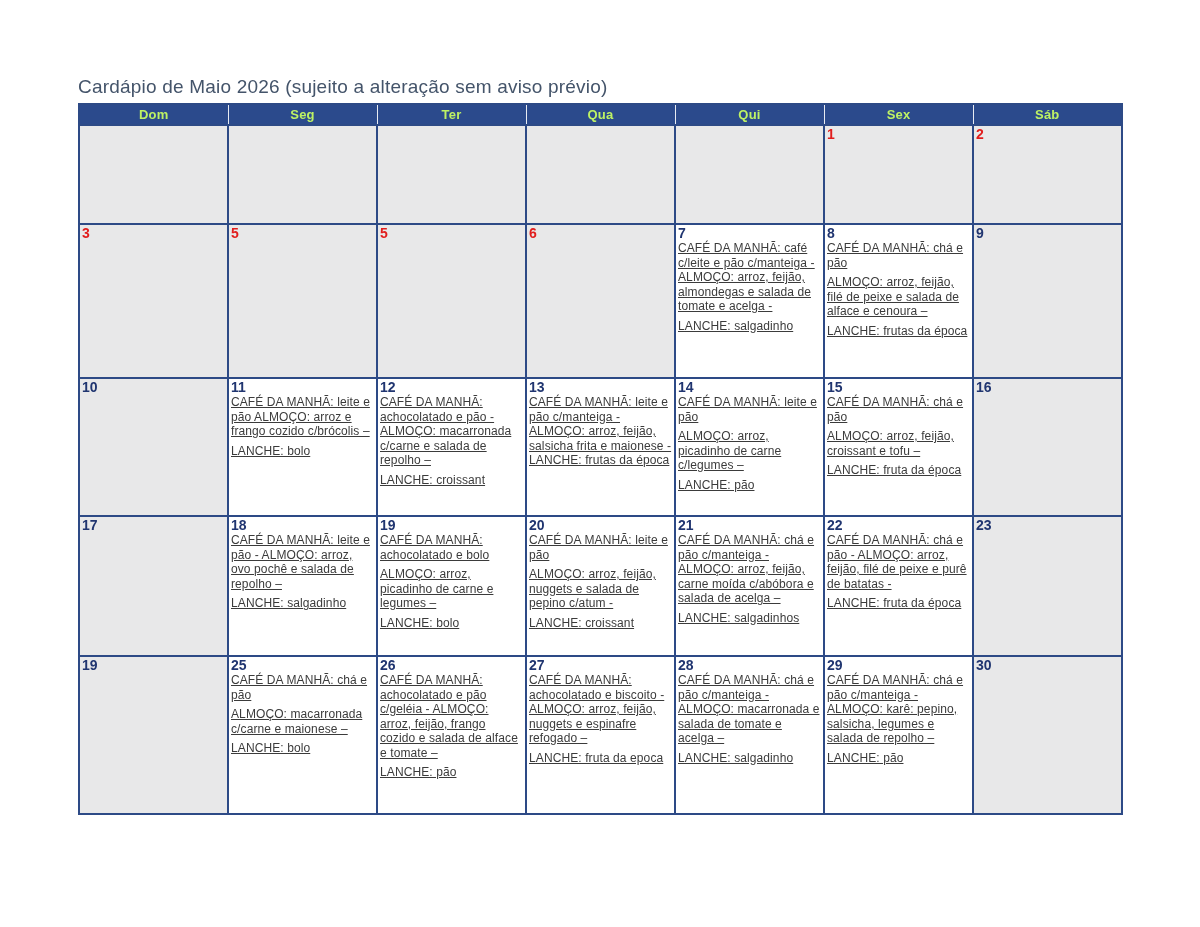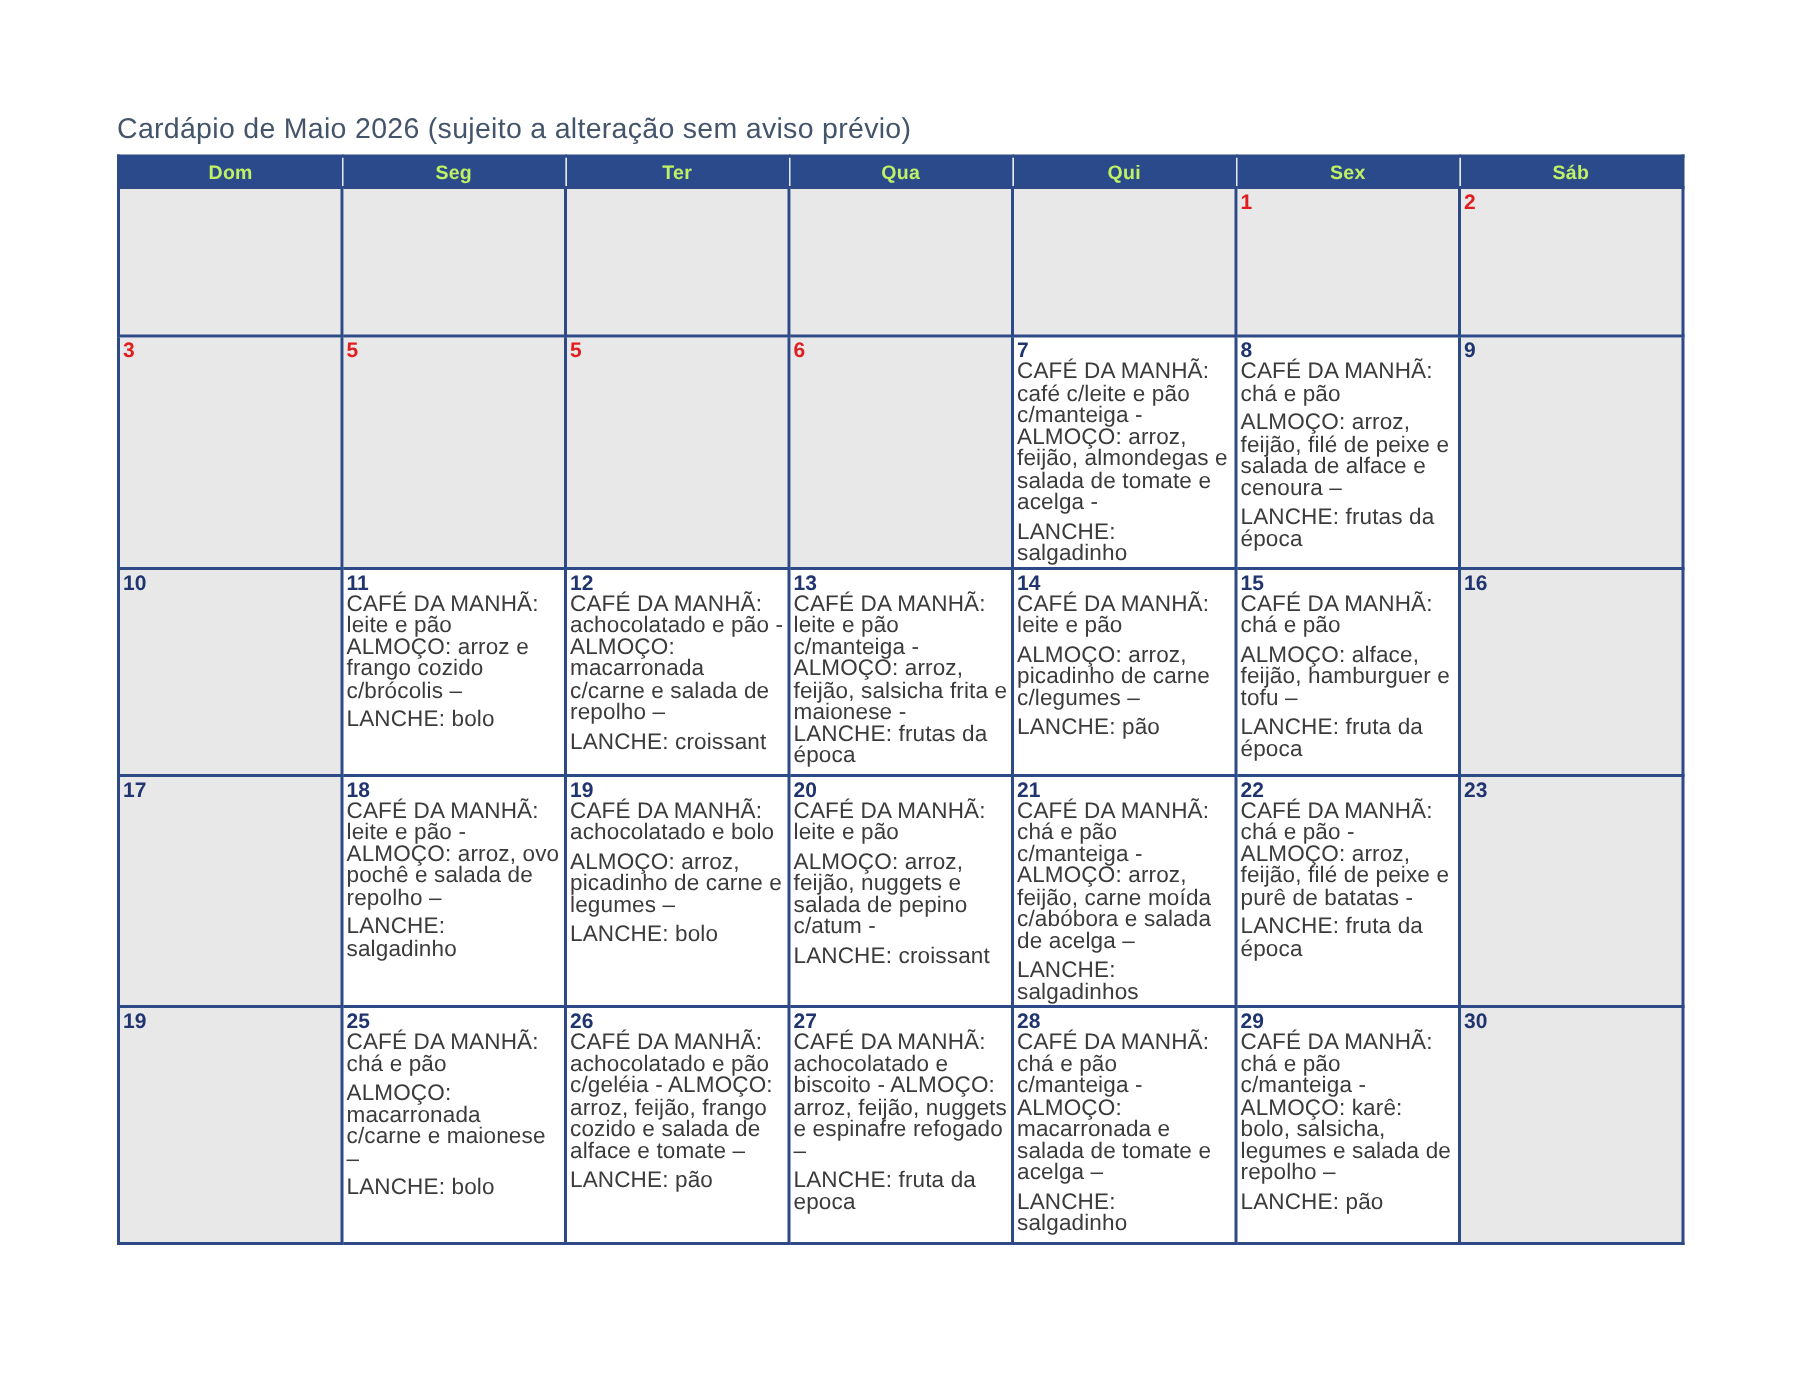--- a/index.html
+++ b/index.html
@@ -57,22 +57,22 @@
   tr.week:nth-child(2){ height:154px; }
   tr.week:nth-child(3){ height:138px;padding-left:42px; }
   tr.week:nth-child(4){ height:140px; }
   tr.week:nth-child(5){ height:158px; }
   .num{
     font-size:14px; font-weight:700; color:var(--num-navy);
     line-height:15px; padding-top:1px;
   }
   .num.red{ color:var(--num-red); }
   p.menu{
-    margin:0 0 5px 0; font-size:15px; line-height:14.5px;
-    color:var(--menu-text); letter-spacing:0.1px;
+    margin:0 0 5px 0; font-size:12px; line-height:14.5px;
+    color:var(--menu-text); letter-spacing:0.1px;text-decoration:underline;
   }
   p.menu:last-child{ margin-bottom:0; }
 </style>
 </head>
 <body>
 
 <div class="sheet">
   <h1 class="page-title">Cardápio de Maio 2026 (sujeito a alteração sem aviso prévio)</h1>
 
   <table class="calendar">
@@ -158,21 +158,21 @@
           </td>
           <td class="day">
             <div class="num">14</div>
             <p class="menu">CAFÉ DA MANHÃ: leite e pão</p>
             <p class="menu">ALMOÇO: arroz, picadinho de carne c/legumes –</p>
             <p class="menu">LANCHE: pão</p>
           </td>
           <td class="day">
             <div class="num">15</div>
             <p class="menu">CAFÉ DA MANHÃ: chá e pão</p>
-            <p class="menu">ALMOÇO: alface, feijão, hamburguer e tofu –</p>
+            <p class="menu">ALMOÇO: arroz, feijão, croissant e tofu –</p>
             <p class="menu">LANCHE: fruta da época</p>
           </td>
           <td class="day gray">
             <div class="num">16</div>
           </td>
         </tr>
         <tr class="week">
           <td class="day gray">
             <div class="num">17</div>
           </td>
@@ -227,21 +227,21 @@
             <p class="menu">CAFÉ DA MANHÃ: achocolatado e biscoito - ALMOÇO: arroz, feijão, nuggets e espinafre refogado –</p>
             <p class="menu">LANCHE: fruta da epoca</p>
           </td>
           <td class="day">
             <div class="num">28</div>
             <p class="menu">CAFÉ DA MANHÃ: chá e pão c/manteiga - ALMOÇO: macarronada e salada de tomate e acelga –</p>
             <p class="menu">LANCHE: salgadinho</p>
           </td>
           <td class="day">
             <div class="num">29</div>
-            <p class="menu">CAFÉ DA MANHÃ: chá e pão c/manteiga - ALMOÇO: karê: bolo, salsicha, legumes e salada de repolho –</p>
+            <p class="menu">CAFÉ DA MANHÃ: chá e pão c/manteiga - ALMOÇO: karê: pepino, salsicha, legumes e salada de repolho –</p>
             <p class="menu">LANCHE: pão</p>
           </td>
           <td class="day gray">
             <div class="num">30</div>
           </td>
         </tr>
       </tbody>
   </table>
 </div>
 

